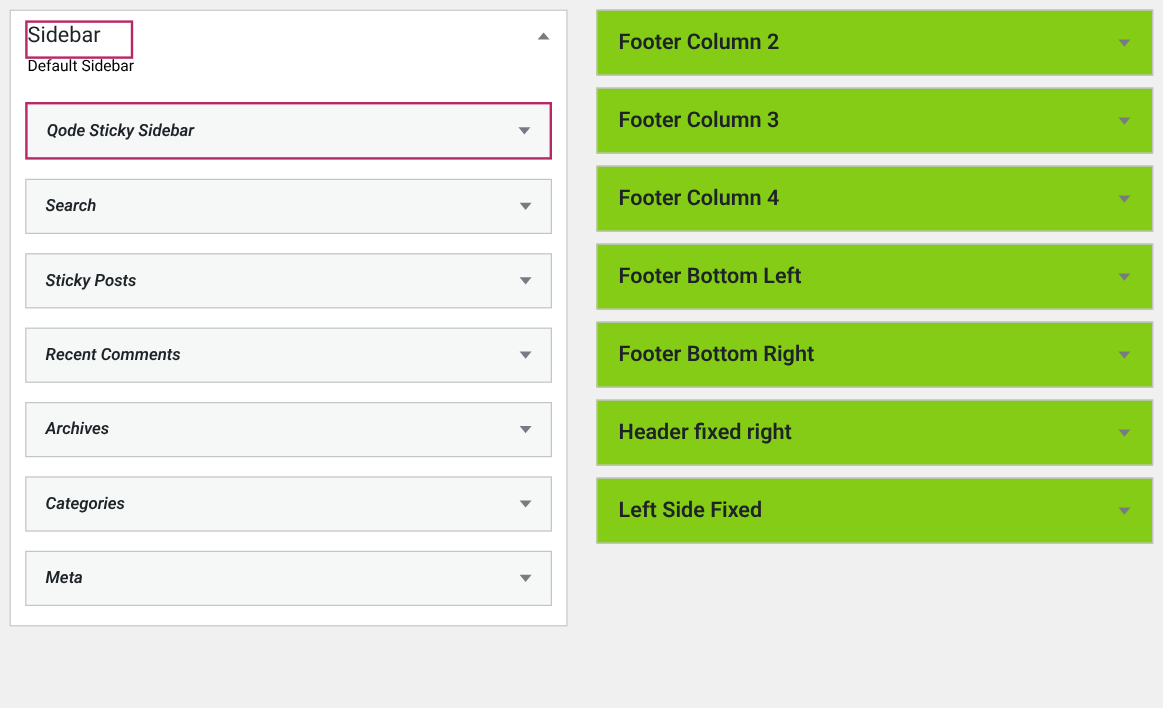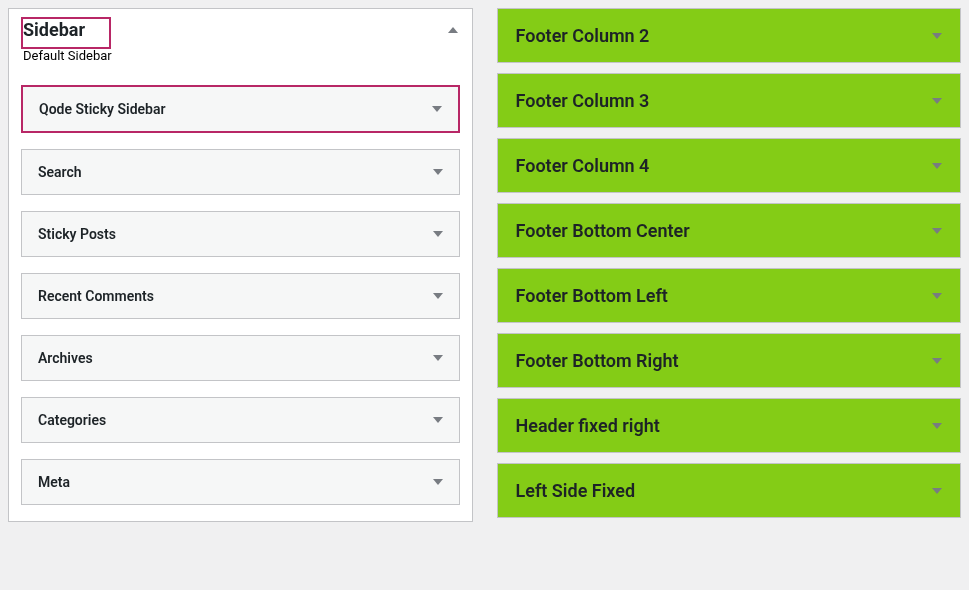--- a/index.html
+++ b/index.html
@@ -27,21 +27,21 @@
     .panel-header {
       display: flex;
       align-items: center;
       justify-content: space-between;
       padding: 10px 14px;
       cursor: pointer;
       position: relative;
     }
     .panel-header h3 {
       font-size: 18px;
-      font-weight: 700;
+      font-weight: 400;
       color: #1d2327;
     }
     .panel-desc {
       padding: 0 14px 12px 14px;
       font-size: 13px;
       color: #000000;
       margin-top: -2px;
     }
     .widget-list {
       padding: 10px 12px 12px 12px;
@@ -50,20 +50,21 @@
       background: #f6f7f7;
       border: 1px solid #c3c4c7;
       display: flex;
       align-items: center;
       justify-content: space-between;
       padding: 14px 16px;
       margin-bottom: 16px;
       cursor: pointer;
       font-weight: 600;
       font-size: 14px;
+      font-style: italic;
     }
     .widget-item:last-child { margin-bottom: 4px; }
     .caret {
       width: 0;
       height: 0;
       display: inline-block;
     }
     .caret-down {
       border-left: 5px solid transparent;
       border-right: 5px solid transparent;
@@ -154,24 +155,20 @@
     </div>
     <div class="area-header">
       <h3>Footer Column 3</h3>
       <span class="caret caret-down"></span>
     </div>
     <div class="area-header">
       <h3>Footer Column 4</h3>
       <span class="caret caret-down"></span>
     </div>
     <div class="area-header">
-      <h3>Footer Bottom Center</h3>
-      <span class="caret caret-down"></span>
-    </div>
-    <div class="area-header">
       <h3>Footer Bottom Left</h3>
       <span class="caret caret-down"></span>
     </div>
     <div class="area-header">
       <h3>Footer Bottom Right</h3>
       <span class="caret caret-down"></span>
     </div>
     <div class="area-header">
       <h3>Header fixed right</h3>
       <span class="caret caret-down"></span>

